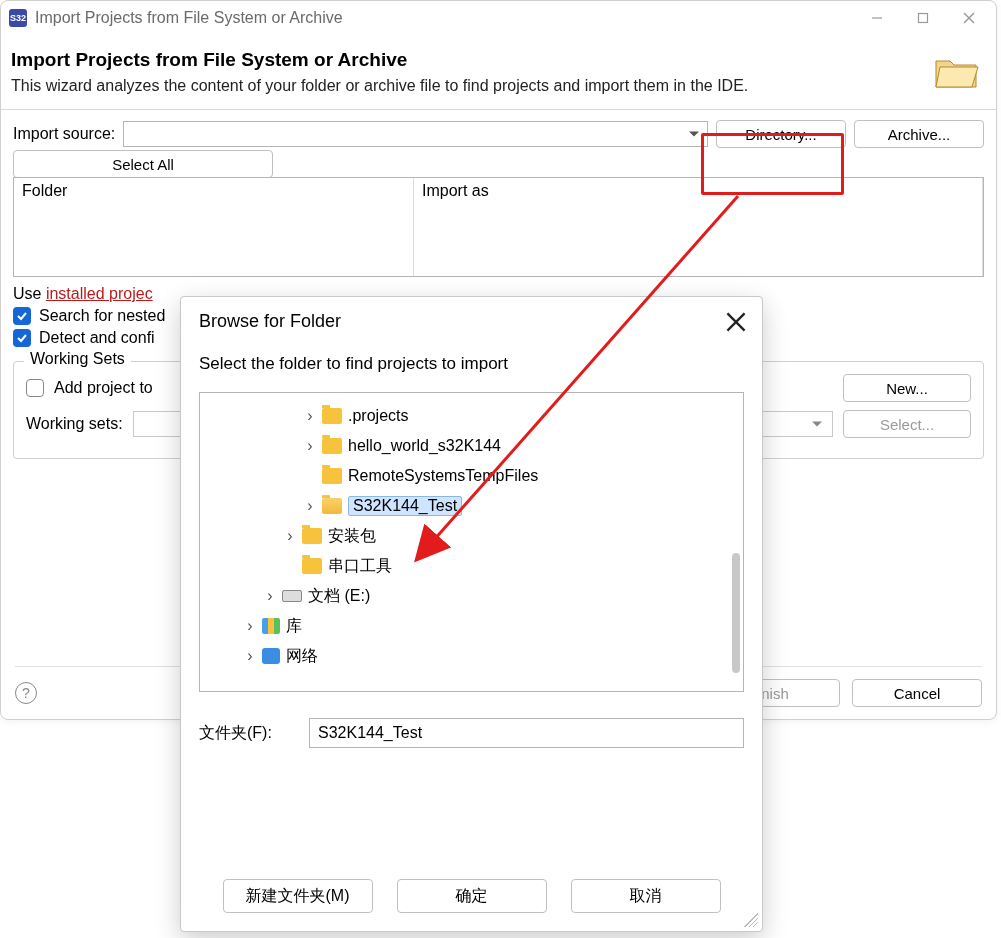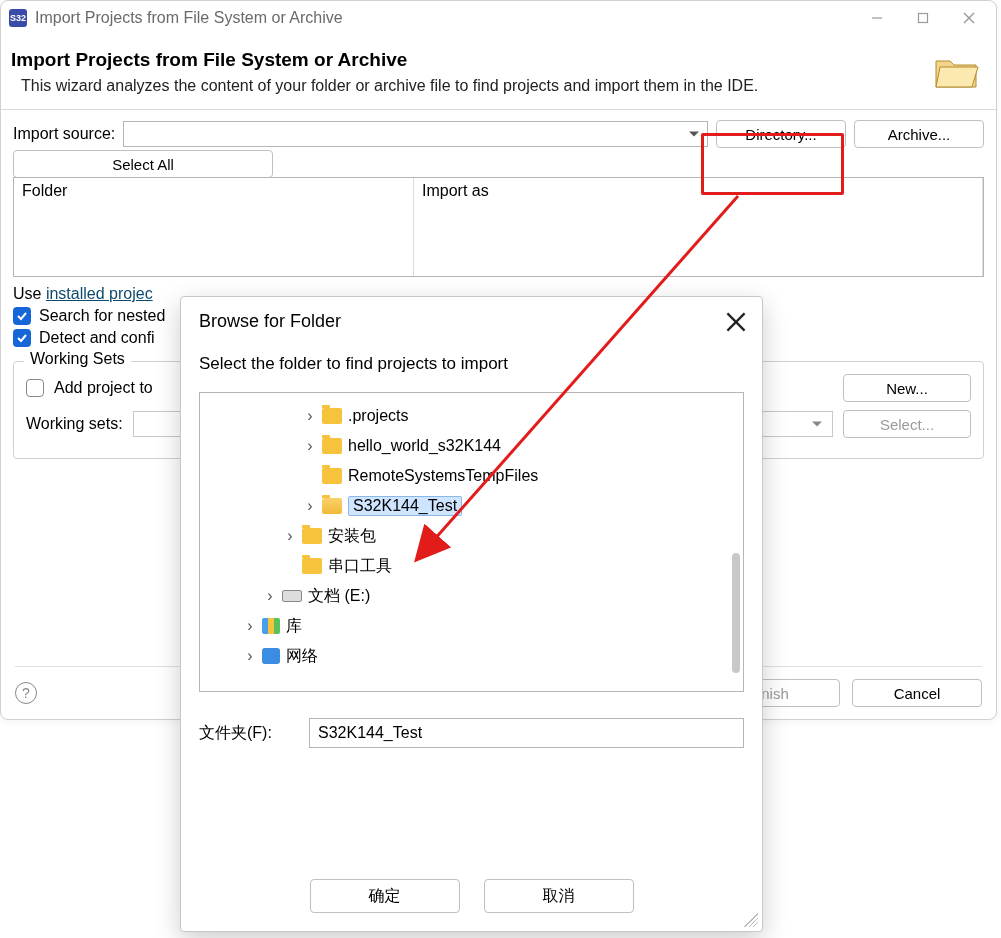--- a/index.html
+++ b/index.html
@@ -47,21 +47,21 @@
   }
   .winbtn svg { width: 12px; height: 12px; }
   .header-panel {
     padding: 10px 16px 14px 10px;
     border-bottom: 1px solid #d8d8d8;
     display: flex;
     align-items: flex-start;
   }
   .header-text { flex: 1; }
   .header-title { font-weight: bold; font-size: 19px; margin: 4px 0 6px 0; }
-  .header-desc { font-size: 16px; margin-left: 10px; color: #222; }
+  .header-desc { font-size: 16px; color: #222; }
   .header-icon {
     width: 48px; height: 40px;
     margin-top: 6px;
   }
   .body {
     padding: 10px 12px 0 12px;
   }
   .row { display: flex; align-items: center; gap: 8px; margin-bottom: 2px; }
   .lbl { font-size: 16px; white-space: nowrap; }
   .combo {
@@ -127,21 +127,21 @@
   }
   .th {
     padding: 4px 8px;
     font-size: 16px;
     border-right: 1px solid #ddd;
   }
   .th1 { width: 400px; }
   .th2 { flex: 1; }
   .side-txt { font-size: 16px; color: #222; }
   .links-row { margin-top: 8px; font-size: 16px; }
-  .link { color: #0c4a6e; text-decoration: underline; }
+  .link { color: #b91c1c; text-decoration: underline; }
   .chk-row {
     display: flex; align-items: center; gap: 8px; margin-top: 4px; font-size: 16px;
   }
   .chk {
     width: 18px; height: 18px;
     border-radius: 4px;
     background: #1566d6;
     display: flex; align-items: center; justify-content: center;
   }
   .chk-empty {
@@ -495,20 +495,21 @@
   </div>
 
   <div class="field-row">
     <div class="field-lbl">文件夹(F):</div>
     <div class="text-field">
         <span>S32K144_Test</span>
       </div>
   </div>
 
   <div class="dlg-footer">
+    <div class="btn">新建文件夹(M)</div>
     <div class="btn">确定</div>
     <div class="btn">取消</div>
   </div>
   <div class="resize-grip"></div>
 </div>
 
 <svg class="arrow-svg">
   <defs>
     <marker id="ah" markerWidth="12" markerHeight="12" refX="10" refY="6" orient="auto">
       <path d="M0,0 L12,6 L0,12 z" fill="#e21b1b"></path>

